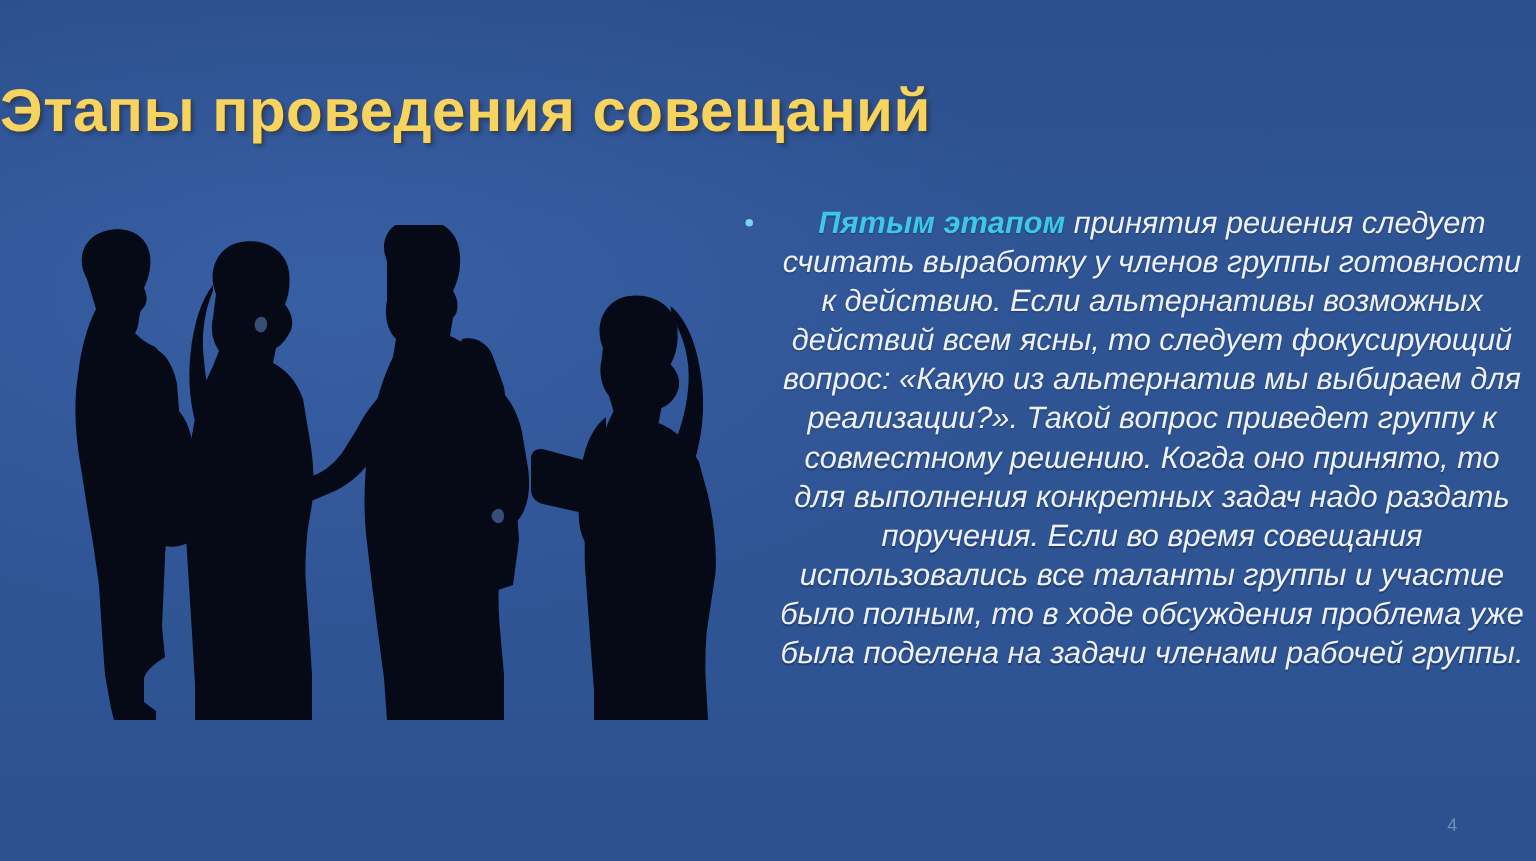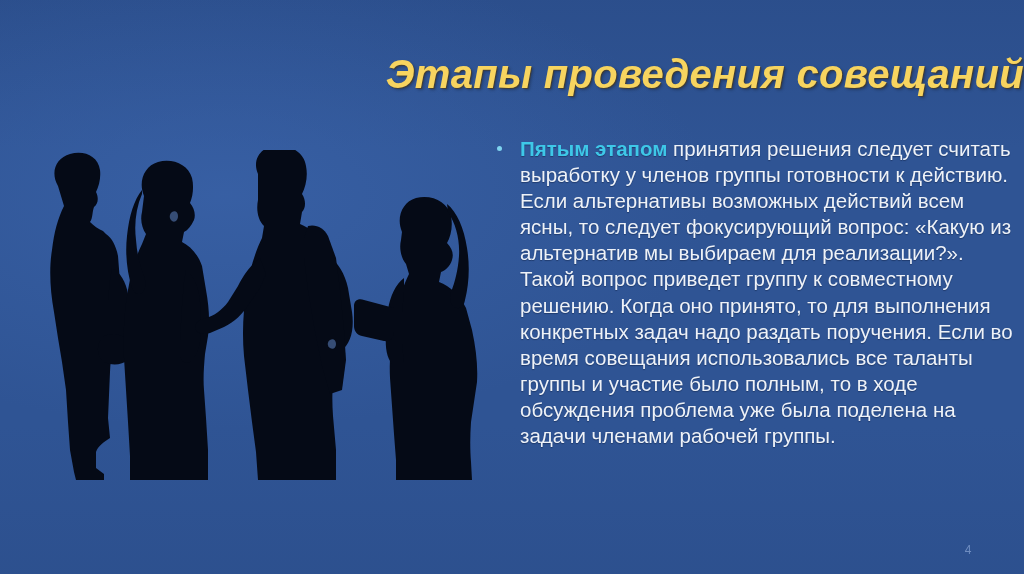--- a/index.html
+++ b/index.html
@@ -31,28 +31,27 @@
       linear-gradient(180deg, rgba(38,70,128,0.40) 0%, rgba(47,84,148,0) 26%, rgba(47,84,148,0) 74%, rgba(40,72,130,0.30) 100%);
     pointer-events: none;
   }
 
   
   .title {
     position: absolute;
     left: 0;
     right: 0;
     top: 52px;
-    text-align: right;
+    text-align: left;
     font-size: 40px;
     font-weight: bold;
     color: #f7d45f;
     letter-spacing: 0.3px;
     white-space: nowrap;
     text-shadow: 1px 1px 0 rgba(90,60,10,0.55), 2px 2px 3px rgba(0,0,0,0.28);
-    font-style: italic;
   }
 
   
   .photo {
     position: absolute;
     left: 0;
     top: 150px;
     width: 492px;
     height: 340px;
   }
@@ -64,22 +63,23 @@
     left: 492px;
     top: 136px;
     width: 524px;
   }
   .bullet-row {
     position: relative;
     padding-left: 28px;
     color: #eef2f8;
     font-size: 20.5px;
     line-height: 26.1px;
-    text-align: left;
+    text-align: center;
     text-shadow: 0 1px 1px rgba(12,26,60,0.45);
+    font-style: italic;
   }
   .bullet-dot {
     position: absolute;
     left: 5px;
     top: 10px;
     width: 5px;
     height: 5px;
     border-radius: 50%;
     background: #7fd4ef;
   }

